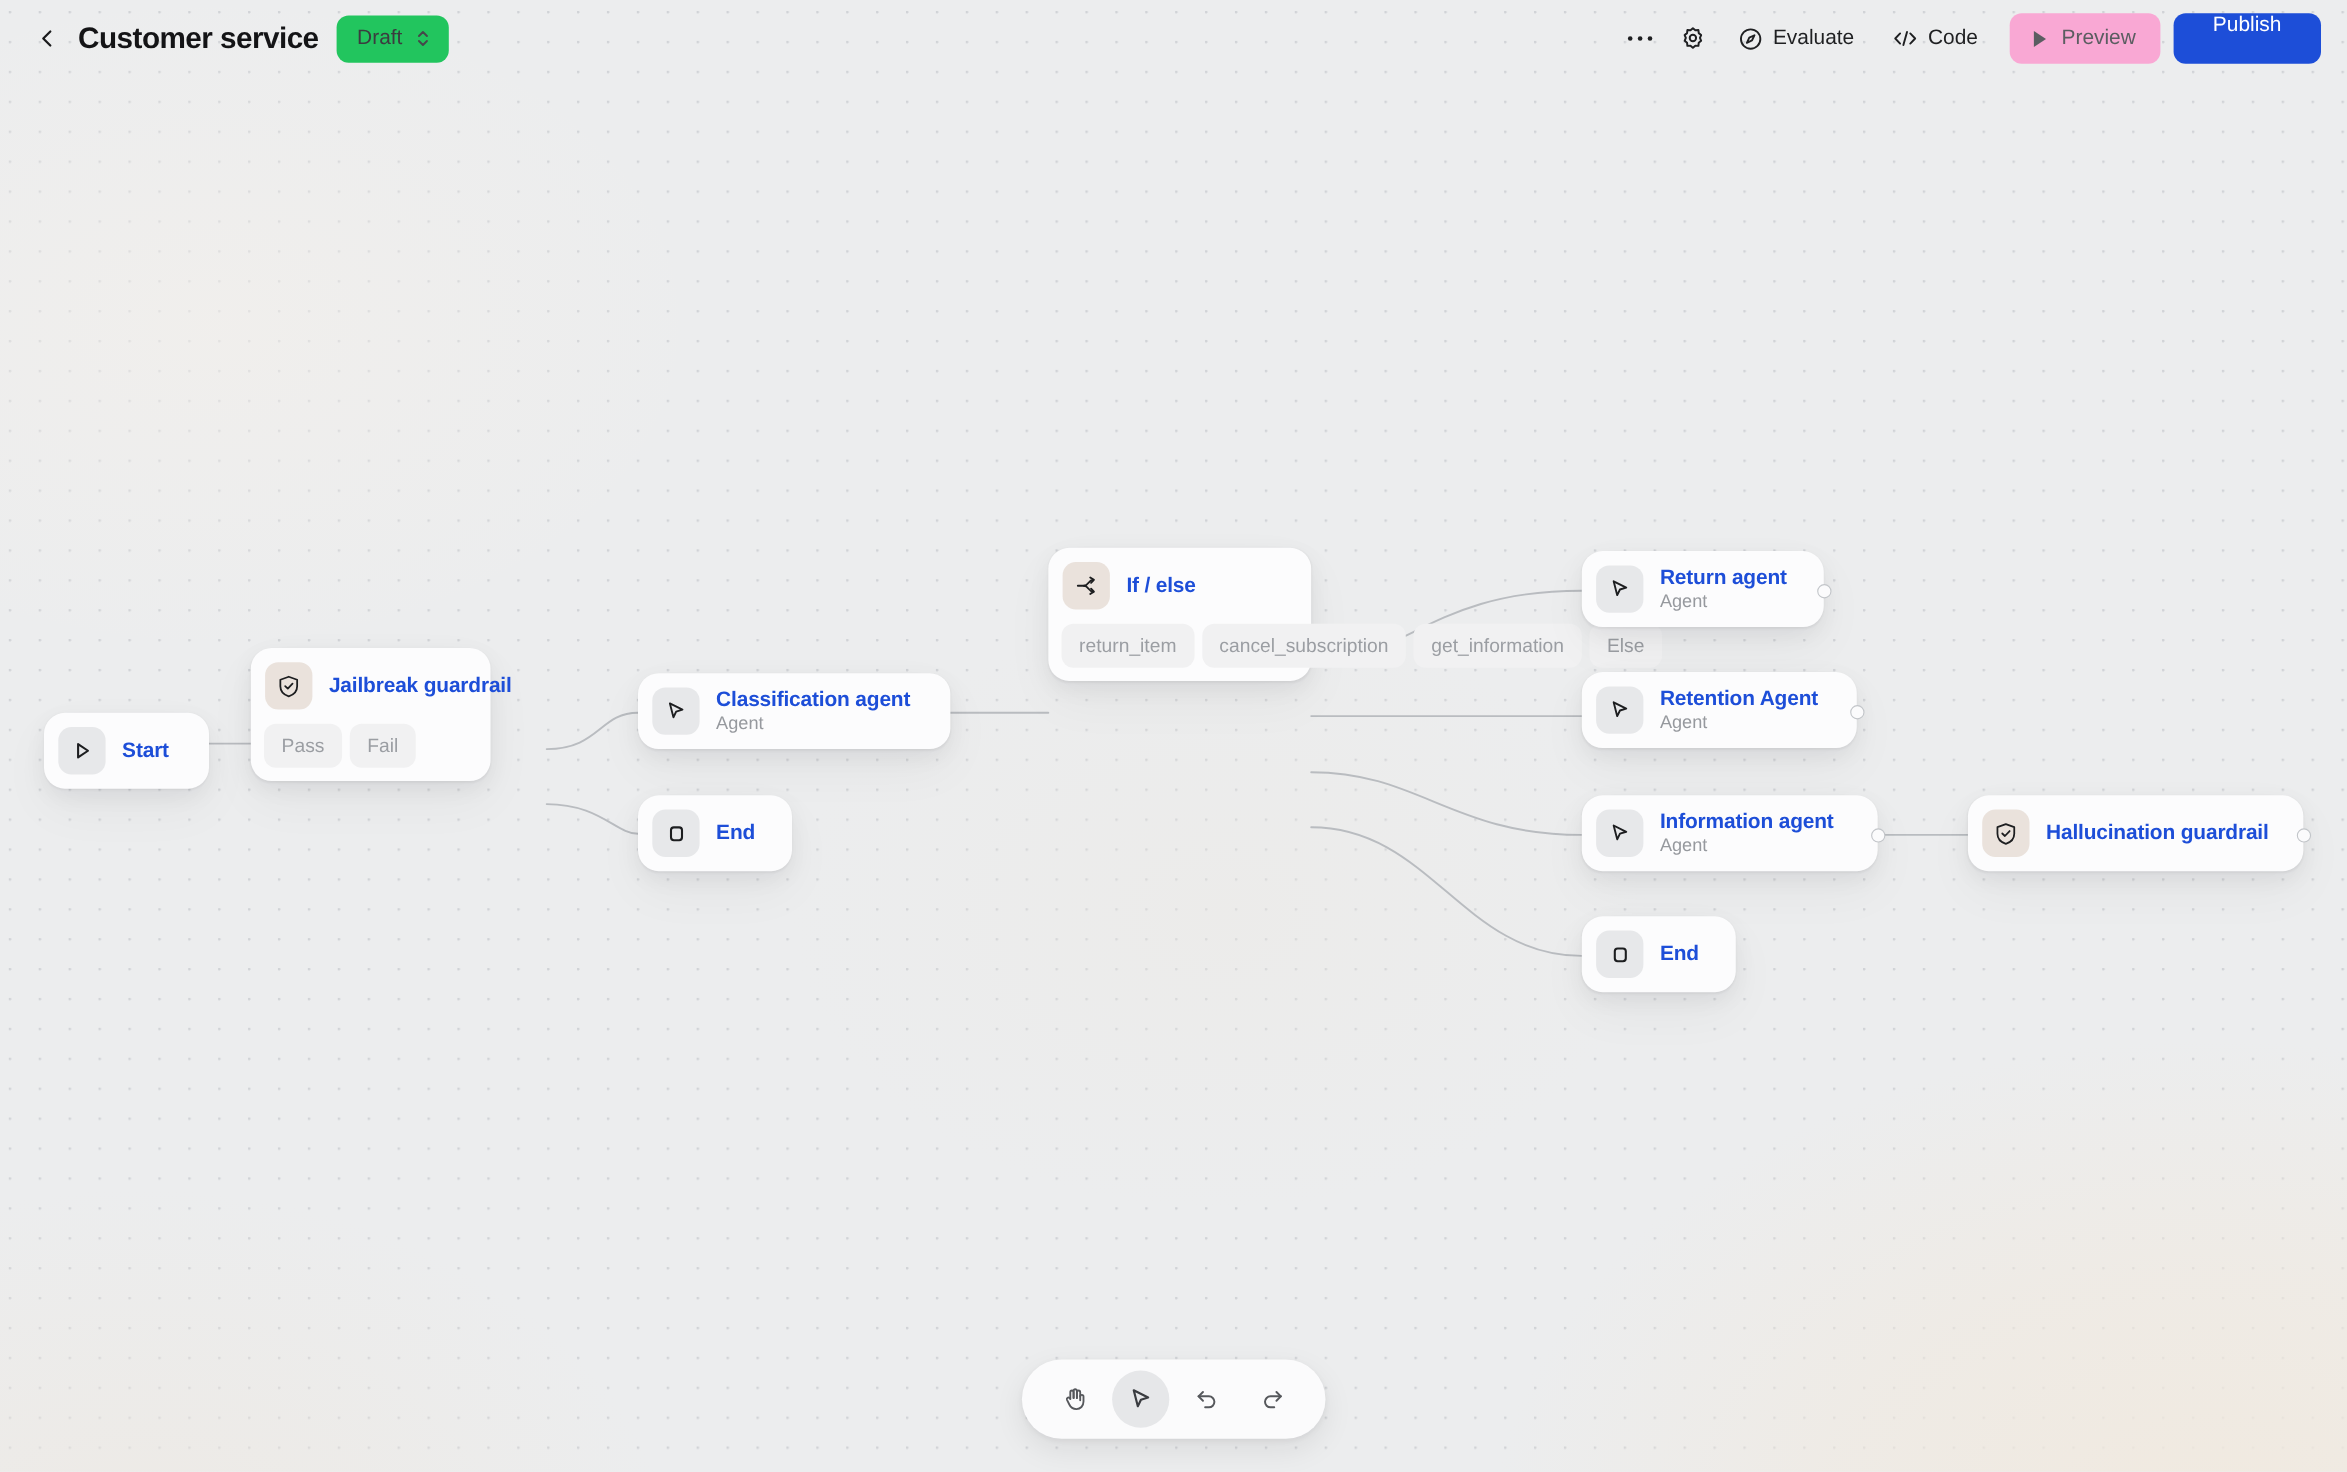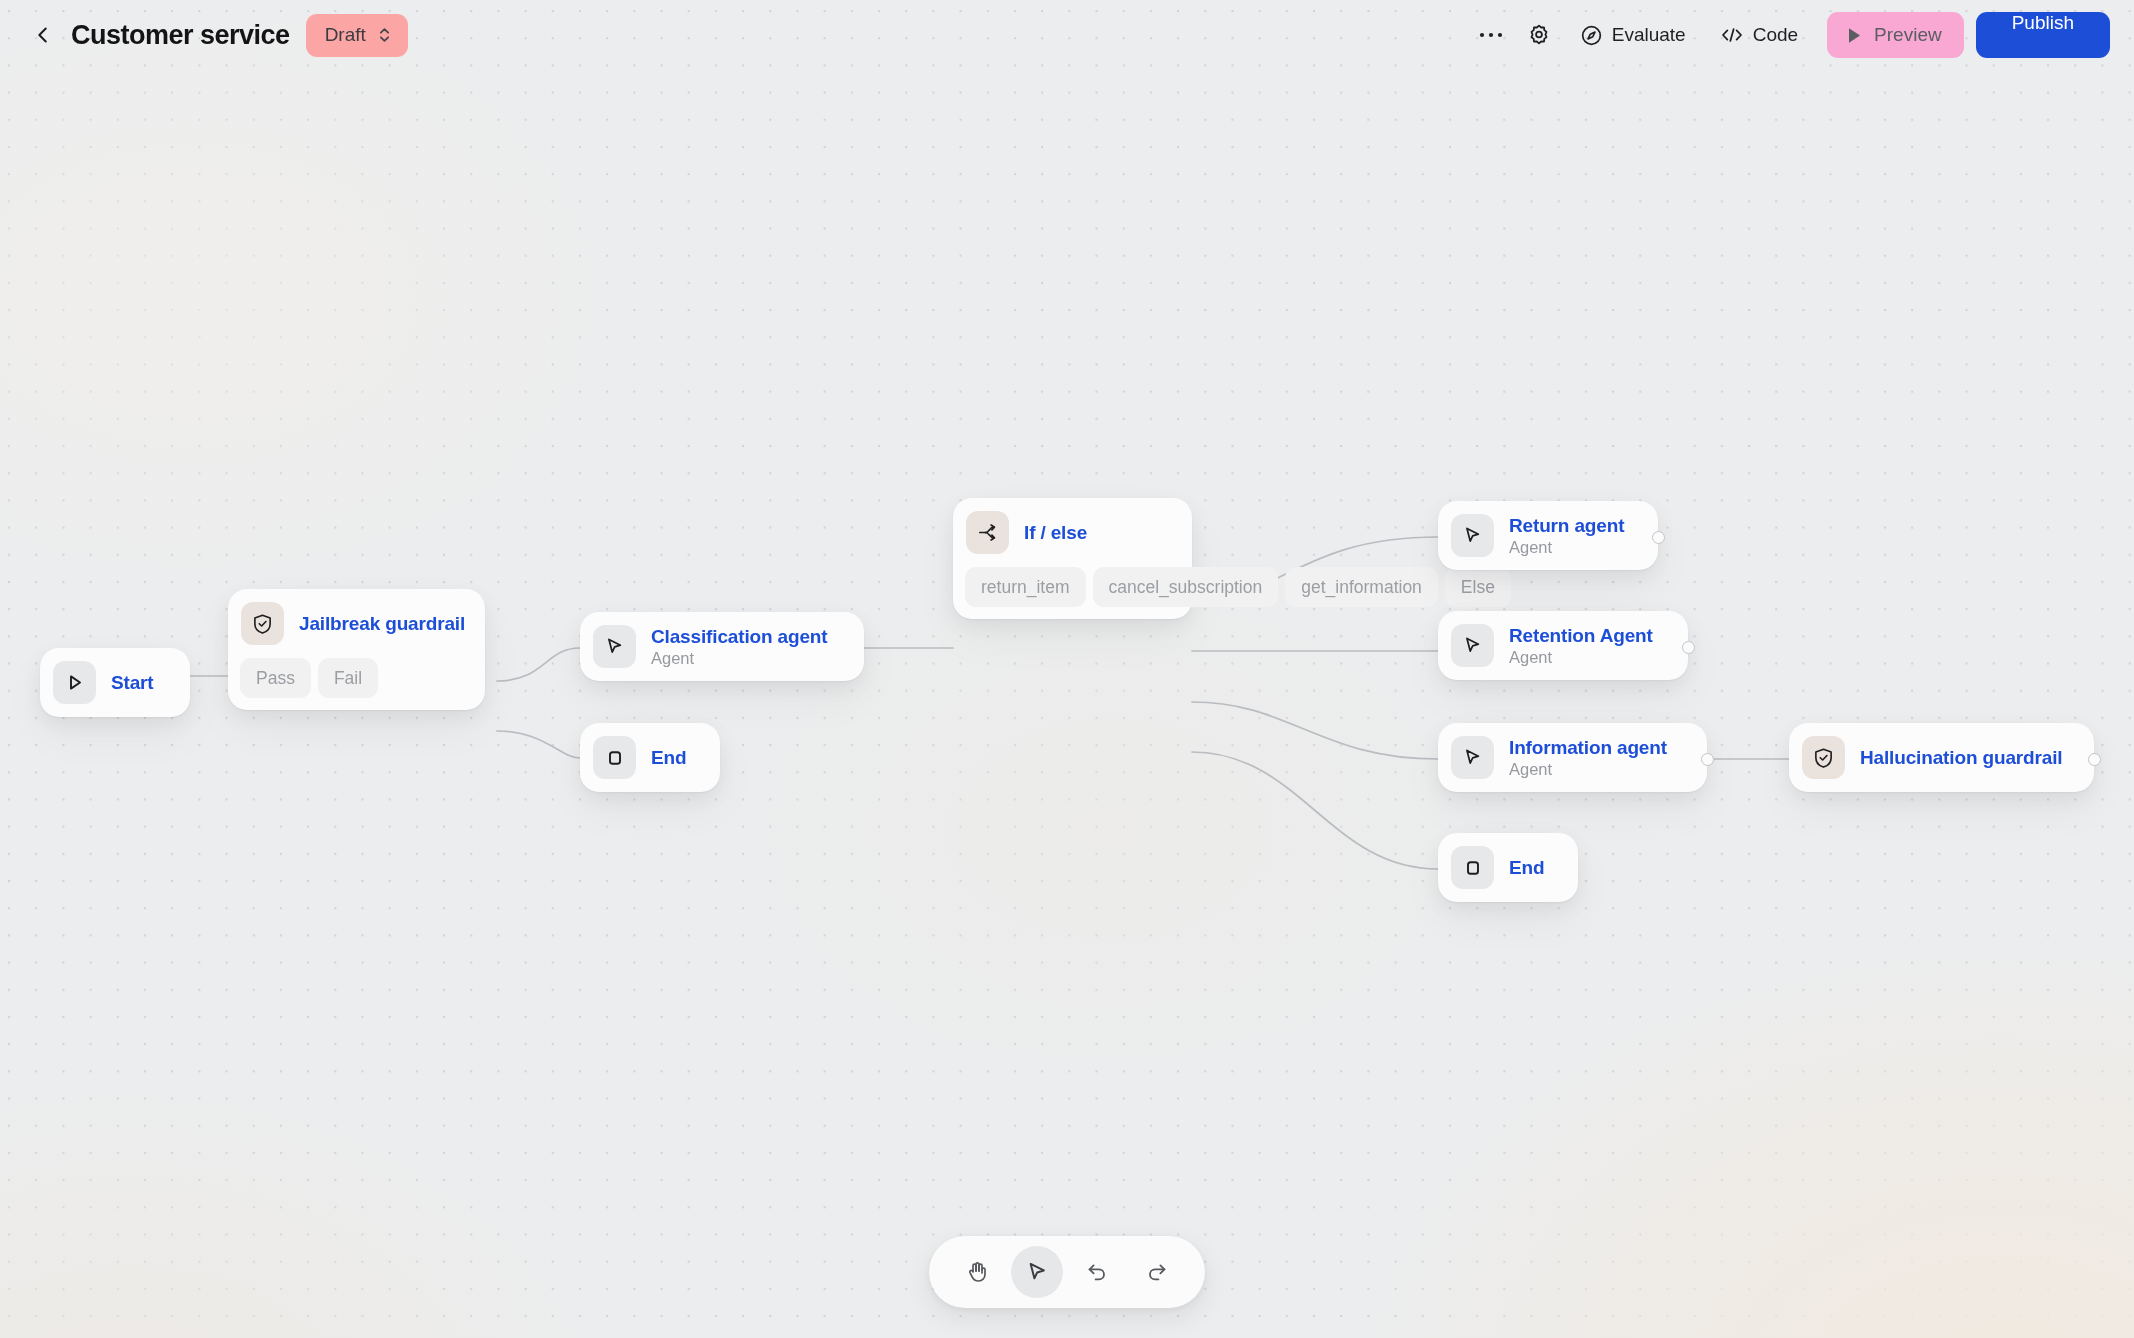--- a/index.html
+++ b/index.html
@@ -64,21 +64,21 @@
     white-space: nowrap;
   }
   #status-pill {
     margin-left: 16px;
     height: 43px;
     display: flex;
     align-items: center;
     gap: 11px;
     padding: 0 16px 0 19px;
     border-radius: 11px;
-    background: #fca5a5;
+    background: #22c55e;
     cursor: pointer;
   }
   #status-pill .label {
     font-size: 19px;
     color: #3b3c3f;
     font-weight: 400;
   }
   .spacer { flex: 1; }
 
   #header-right {
@@ -325,21 +325,21 @@
         <svg width="18" height="19" viewBox="0 0 18 19" fill="none" stroke="currentColor" stroke-width="1.9" stroke-linejoin="round">
           <path d="M5 3.4 14 9.5 5 15.6 Z"></path>
         </svg>
       </div>
       <div class="node-text">
         <div class="node-title">Start</div>
       </div>
     </div>
   </div>
 
-  <div class="node" style="left:228px; top:589px; width:257px;">
+  <div class="node" style="left:228px; top:589px; width:218px;">
     <div class="node-head">
       <div class="node-icon warm">
         <svg width="21" height="22" viewBox="0 0 22 23" fill="none" stroke="currentColor" stroke-width="1.7" stroke-linecap="round" stroke-linejoin="round">
           <path d="M11 2.3 19 5.2 19 11.4 C19 16.1 15.5 19.6 11 21 6.5 19.6 3 16.1 3 11.4 L3 5.2 Z"></path>
           <polyline points="7.6 11.2 10.1 13.6 14.6 8.9"></polyline>
         </svg>
       </div>
       <div class="node-text">
         <div class="node-title">Jailbreak guardrail</div>
       </div>

